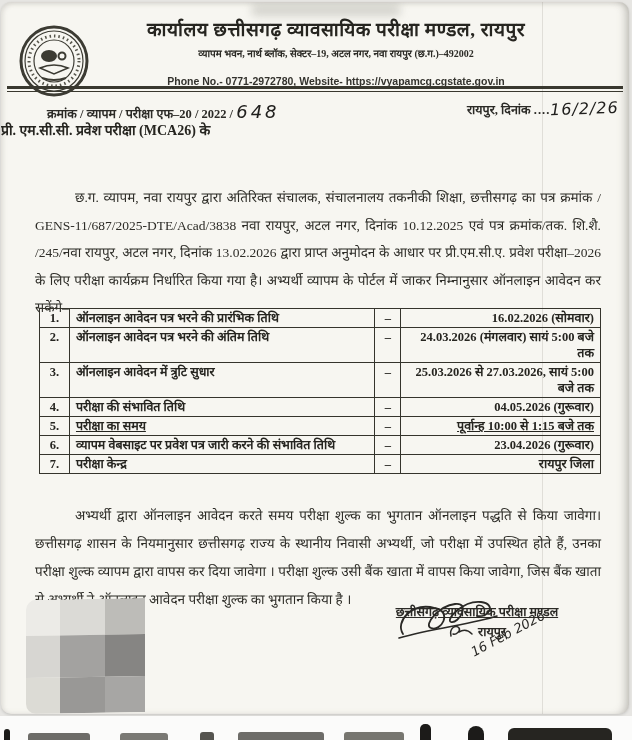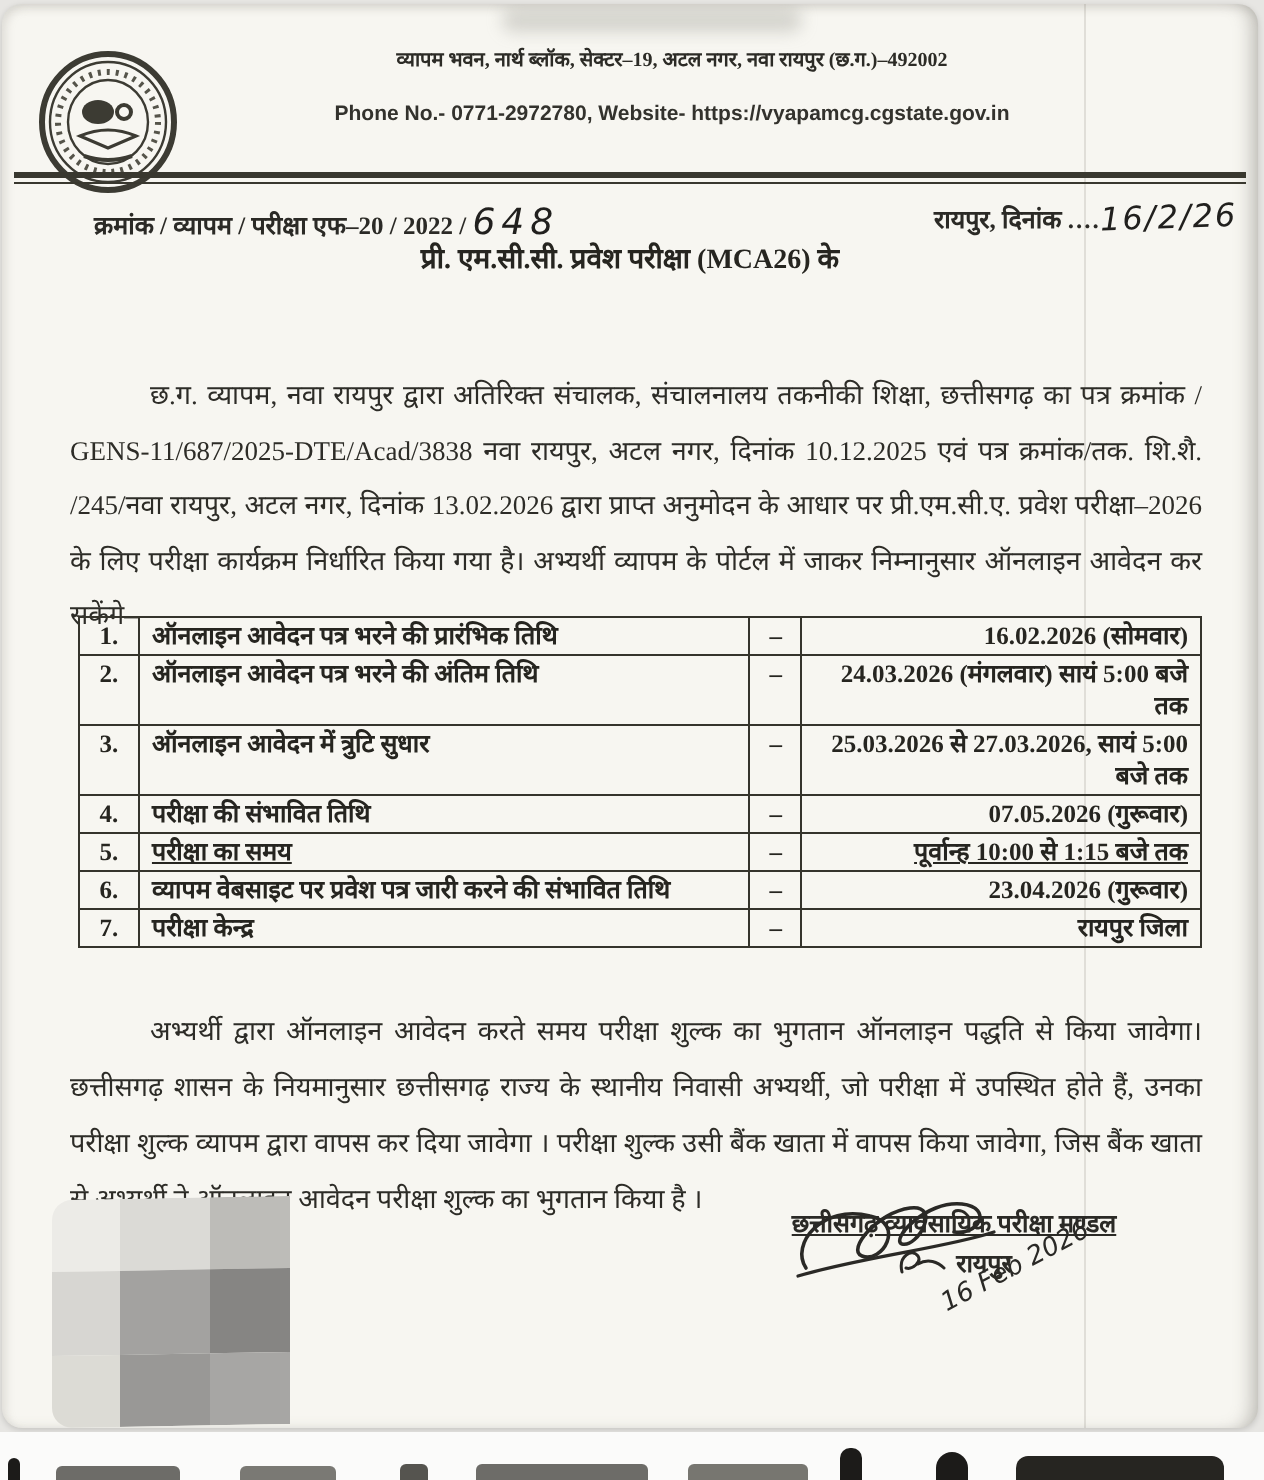--- a/index.html
+++ b/index.html
@@ -38,21 +38,21 @@
   
   .ref-row { position:absolute; left:0; top:93px; width:100%; height:26px; font-weight:bold; font-size:12.5px; }
   .ref-left { position:absolute; left:46px; top:6px; }
   .ref-right { position:absolute; right:10px; top:4px; }
   .hw { font-family:"DejaVu Sans",sans-serif; font-style:italic; font-weight:normal;
         font-size:18px; color:#21201e; letter-spacing:3px; }
   .hw-date { position:relative; display:inline-block; transform:rotate(-2deg); font-size:16px; letter-spacing:1px; }
   .dots { letter-spacing:1px; }
 
   
-  .subject { position:absolute; left:0; top:120px; width:100%; text-align:center;
+  .subject { position:absolute; left:0; top:120px; width:100%; 
     font-weight:bold; font-size:14px; line-height:18px; color:#262520; }
 
   
   .para { position:absolute; left:34px; width:566px; font-size:13.5px; text-align:justify; color:#2d2c27; }
   .para-1 { top:182px; line-height:27.5px; text-indent:40px; }
   .para-2 { top:482px; line-height:28px; text-indent:40px;margin-top:18px; }
 
   
   table.sched { position:absolute; left:38px; top:306px; width:562px;
     border-collapse:collapse; font-size:12.5px; color:#262520; font-weight:bold; }
@@ -120,20 +120,21 @@
           <ellipse cx="36" cy="37" rx="29" ry="30" fill="none" stroke="#3c3b33" stroke-width="1.2"></ellipse>
           <ellipse cx="36" cy="37" rx="20" ry="21" fill="none" stroke="#3c3b33" stroke-width="1.2"></ellipse>
           <circle cx="36" cy="37" r="25" fill="none" stroke="#55544a" stroke-width="3" stroke-dasharray="1.5 3"></circle>
           <ellipse cx="31" cy="32" rx="8" ry="6" fill="#3c3b33"></ellipse>
           <circle cx="44" cy="32" r="3.5" fill="none" stroke="#3c3b33" stroke-width="2"></circle>
           <path d="M22 44 Q36 38 50 44 L36 50 Z" fill="none" stroke="#3c3b33" stroke-width="1.6"></path>
           <path d="M24 54 Q36 58 48 54" fill="none" stroke="#3c3b33" stroke-width="2"></path>
         </svg>
       </div>
       <div class="head-text">
+        <div class="org-name">कार्यालय छत्तीसगढ़ व्यावसायिक परीक्षा मण्डल, रायपुर</div>
         <div class="org-addr">व्यापम भवन, नार्थ ब्लॉक,  सेक्टर–19, अटल नगर, नवा रायपुर (छ.ग.)–492002</div>
         <div class="org-contact">Phone No.- 0771-2972780, Website- https://vyapamcg.cgstate.gov.in</div>
       </div>
     </div>
     <div class="double-rule"></div>
 
     <div class="ref-row">
       <div class="ref-left">
         <span>क्रमांक / व्यापम / परीक्षा एफ–20 / 2022 / </span><span class="hw">648</span>
       </div>
@@ -165,21 +166,21 @@
         <tr>
           <td class="c-sn">3.</td>
           <td class="c-item">ऑनलाइन आवेदन में त्रुटि सुधार</td>
           <td class="c-sep">–</td>
           <td class="c-val">25.03.2026 से 27.03.2026, सायं 5:00 बजे तक</td>
         </tr>
         <tr>
           <td class="c-sn">4.</td>
           <td class="c-item">परीक्षा की संभावित तिथि</td>
           <td class="c-sep">–</td>
-          <td class="c-val">07.05.2026 (गुरूवार)</td>
+          <td class="c-val">04.05.2026 (गुरूवार)</td>
         </tr>
         <tr>
           <td class="c-sn">5.</td>
           <td class="c-item u">परीक्षा का समय</td>
           <td class="c-sep">–</td>
           <td class="c-val u">पूर्वान्ह 10:00 से 1:15 बजे तक</td>
         </tr>
         <tr>
           <td class="c-sn">6.</td>
           <td class="c-item">व्यापम वेबसाइट पर प्रवेश पत्र जारी करने की संभावित तिथि</td>

